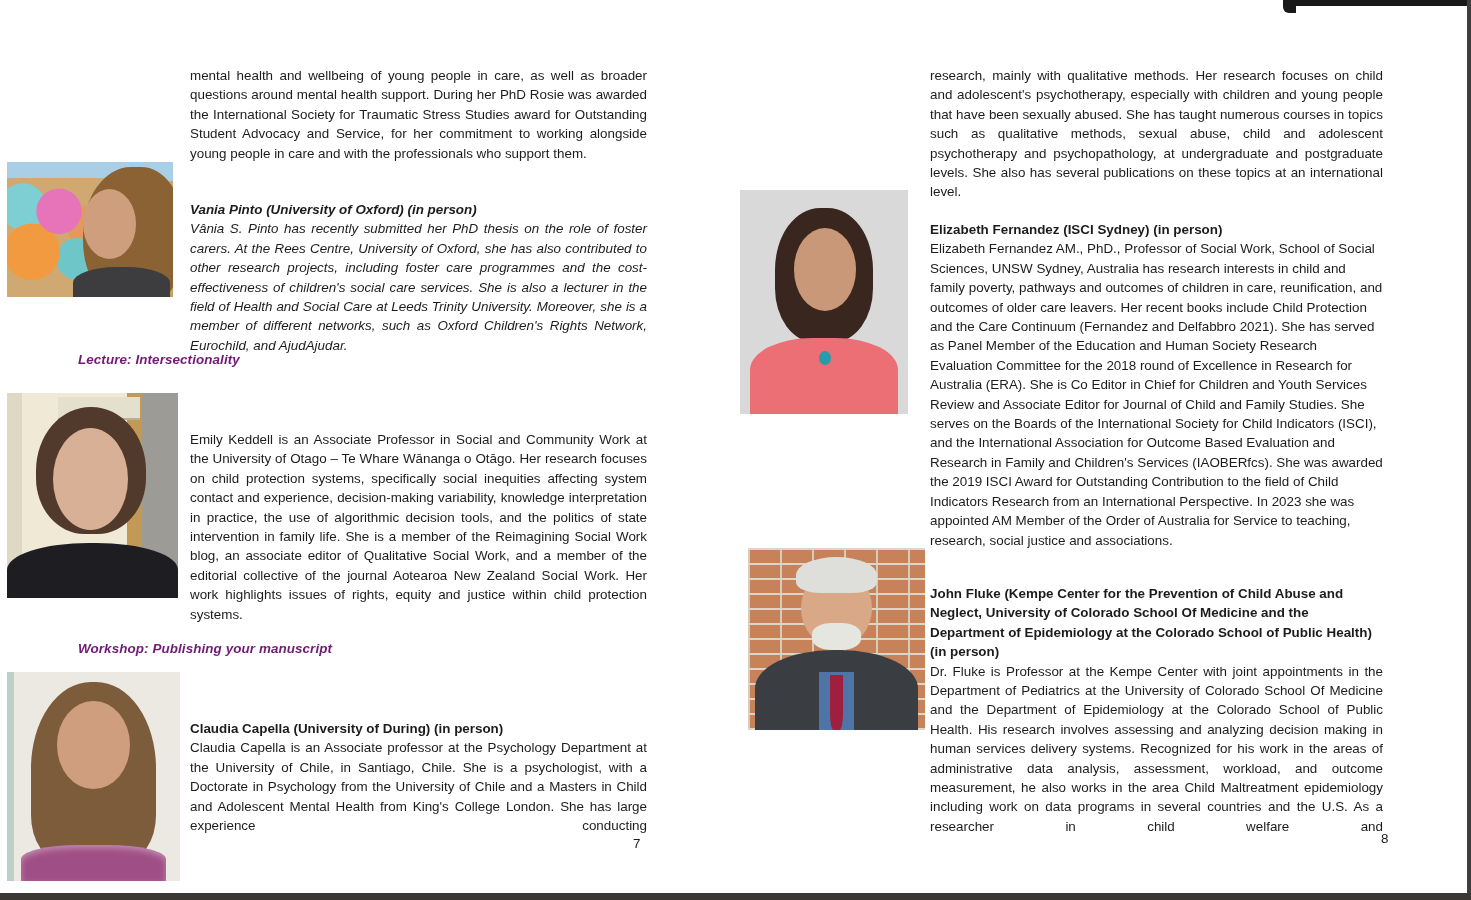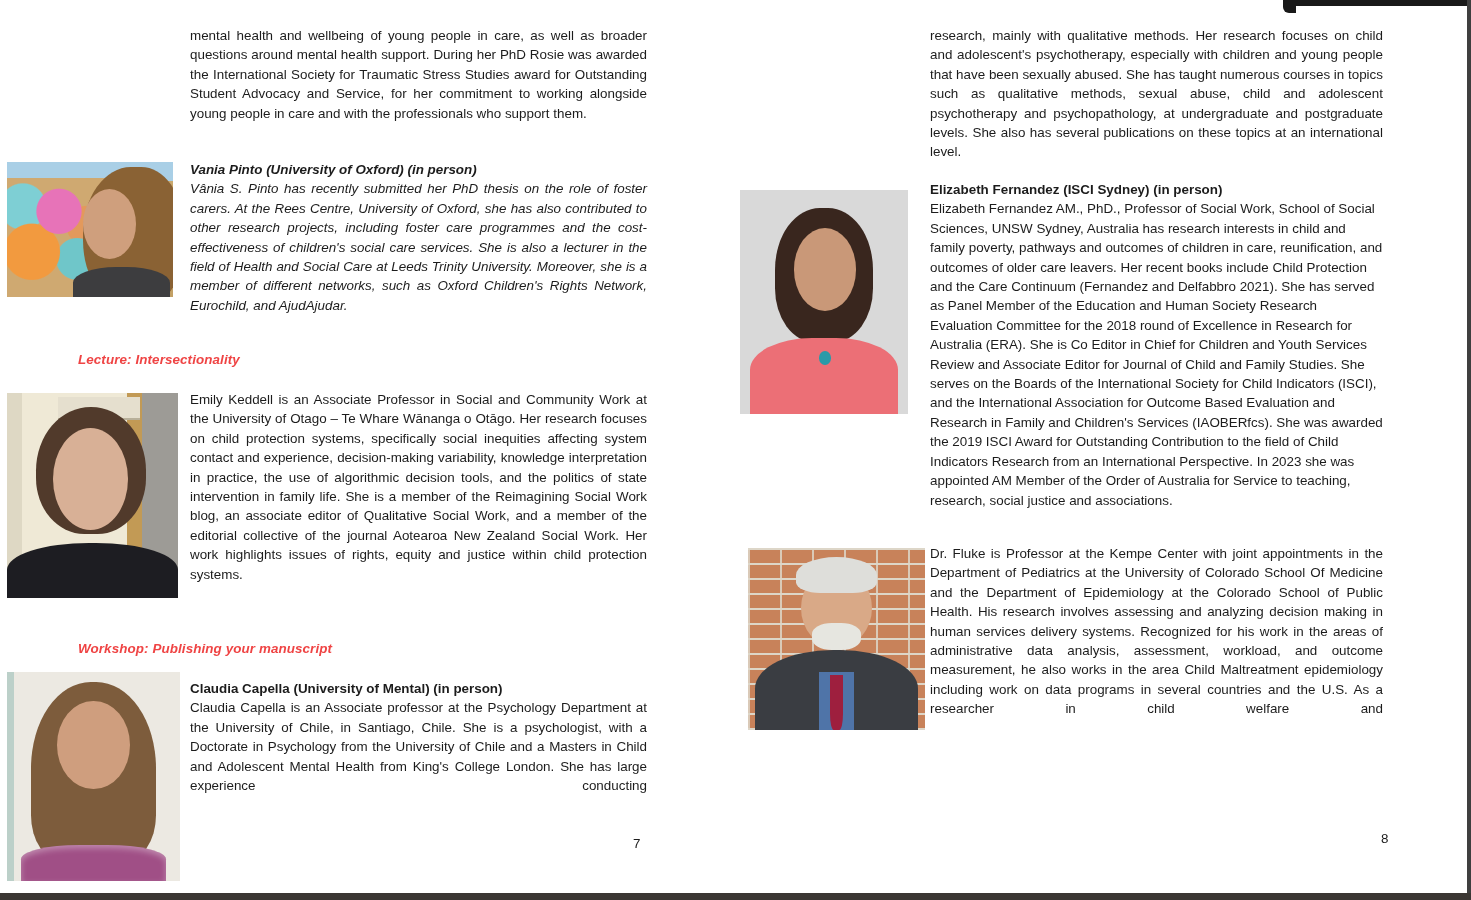--- a/index.html
+++ b/index.html
@@ -6,24 +6,24 @@
   body {
     width:1471px; height:900px; position:relative; overflow:hidden;
     background:#ffffff; color:#1c1c1c;
     font-family:"Liberation Sans", sans-serif;
   }
   .txt { font-size:13.4px; line-height:19.4px; }
   .justify { text-align:justify; }
   .justify-all { text-align:justify; text-align-last:justify; }
   .name { font-weight:bold; }
   .bio { margin:0; }
-  .block { position:absolute; }
+  .block { position:absolute;margin-top:40px; }
   .session-heading {
     position:absolute; font-size:13.4px; font-weight:bold; font-style:italic;
-    color:#ef4444; letter-spacing:.1px;
+    color:#701a75; letter-spacing:.1px;
   }
   .page-num { position:absolute; font-size:13.4px; }
 
   
   .photo { position:absolute; overflow:hidden; }
   .photo > div { position:absolute; }
 
   #photo-vania { left:7px; top:162px; width:166px; height:135px;
     background:linear-gradient(180deg,#a9cfe6 0,#a9cfe6 14%,#c9a86e 14%,#c2a065 100%); }
   #photo-vania .mural { left:0; top:12%; width:68%; height:88%;
@@ -129,21 +129,21 @@
 
 <div class="session-heading" style="left:78px; top:641px;">Workshop: Publishing your manuscript</div>
 
 <div class="photo" id="photo-claudia">
   <div class="hair"></div>
   <div class="face"></div>
   <div class="top"></div>
 </div>
 
 <div class="block txt" style="left:190px; top:679px; width:457px;">
-  <div class="name">Claudia Capella (University of Mental) (in person)</div>
+  <div class="name">Claudia Capella (University of During) (in person)</div>
   <p class="bio justify-all">Claudia Capella is an Associate professor at the Psychology Department at the University of Chile, in Santiago, Chile. She is a psychologist, with a Doctorate in Psychology from the University of Chile and a Masters in Child and Adolescent Mental Health from King's College London. She has large experience conducting</p>
 </div>
 
 <div class="page-num" style="left:633px; top:836px;">7</div>
 
 <div class="block txt justify" style="left:930px; top:26px; width:453px;">research, mainly with qualitative methods. Her research focuses on child and adolescent's psychotherapy, especially with children and young people that have been sexually abused. She has taught numerous courses in topics such as qualitative methods, sexual abuse, child and adolescent psychotherapy and psychopathology, at undergraduate and postgraduate levels. She also has several publications on these topics at an international level.</div>
 
 <div class="photo" id="photo-elizabeth">
   <div class="hair"></div>
   <div class="face"></div>
@@ -159,20 +159,21 @@
 <div class="photo" id="photo-john">
   <div class="suit"></div>
   <div class="shirt"></div>
   <div class="tie"></div>
   <div class="face"></div>
   <div class="hair"></div>
   <div class="beard"></div>
 </div>
 
 <div class="block txt" style="left:930px; top:544px; width:453px;">
+  <div class="name">John Fluke (Kempe Center for the Prevention of Child Abuse and Neglect, University of Colorado School Of Medicine and the Department of Epidemiology at the Colorado School of Public Health) (in person)</div>
   <p class="bio justify-all">Dr. Fluke is Professor at the Kempe Center with joint appointments in the Department of Pediatrics at the University of Colorado School Of Medicine and the Department of Epidemiology at the Colorado School of Public Health. His research involves assessing and analyzing decision making in human services delivery systems. Recognized for his work in the areas of administrative data analysis, assessment, workload, and outcome measurement, he also works in the area Child Maltreatment epidemiology including work on data programs in several countries and the U.S. As a researcher in child welfare and</p>
 </div>
 
 <div class="page-num" style="left:1381px; top:831px;">8</div>
 
 <div id="top-right-bar-cap"></div>
 <div id="top-right-bar"></div>
 <div id="right-edge-line"></div>
 <div id="bottom-bar"></div>
 

